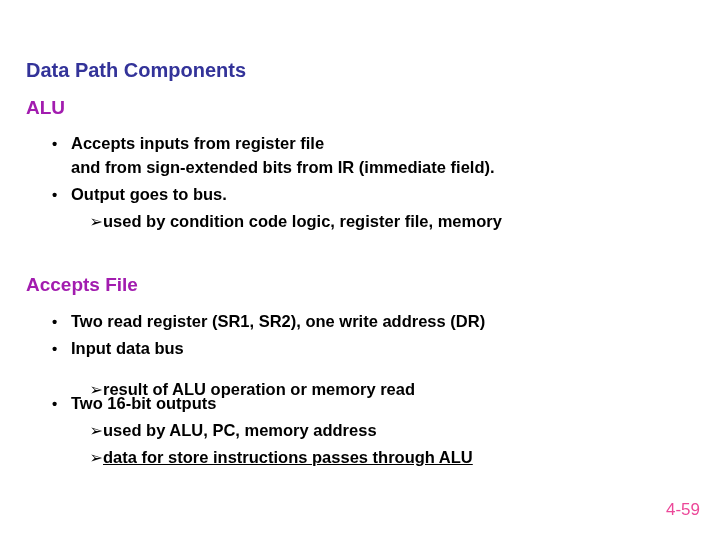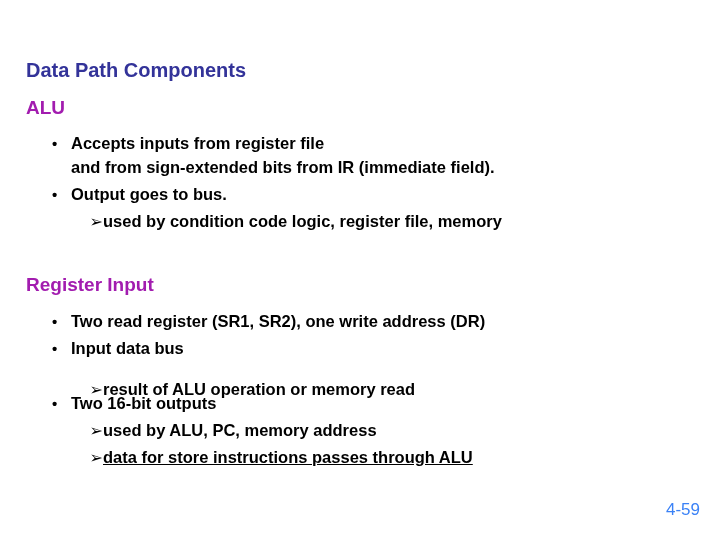--- a/index.html
+++ b/index.html
@@ -76,21 +76,21 @@
     font-weight: normal;
     color: #000000;
   }
 
   .page-number {
     position: absolute;
     right: 20px;
     top: 500px;
     font-size: 17px;
     font-weight: normal;
-    color: #3b82f6;
+    color: #ec4899;
     white-space: nowrap;
   }
 </style>
 </head>
 <body>
 
 <div class="slide">
 
   <div class="slide-title">Data Path Components</div>
 
@@ -105,21 +105,21 @@
   </div>
 
   <div class="body-line lvl1" style="top:185px;">
     <span class="bullet">•</span><span>Output goes to bus.</span>
   </div>
 
   <div class="body-line lvl2" style="top:212px;">
     <span class="bullet">➢</span><span>used by condition code logic, register file, memory</span>
   </div>
 
-  <div class="section-heading heading-regfile">Register Input</div>
+  <div class="section-heading heading-regfile">Accepts File</div>
 
   <div class="body-line lvl1" style="top:312px;">
     <span class="bullet">•</span><span>Two read register (SR1, SR2), one write address (DR)</span>
   </div>
 
   <div class="body-line lvl1" style="top:339px;">
     <span class="bullet">•</span><span>Input data bus</span>
   </div>
 
   <div class="body-line lvl2" style="top:366px;margin-top:14px;">

